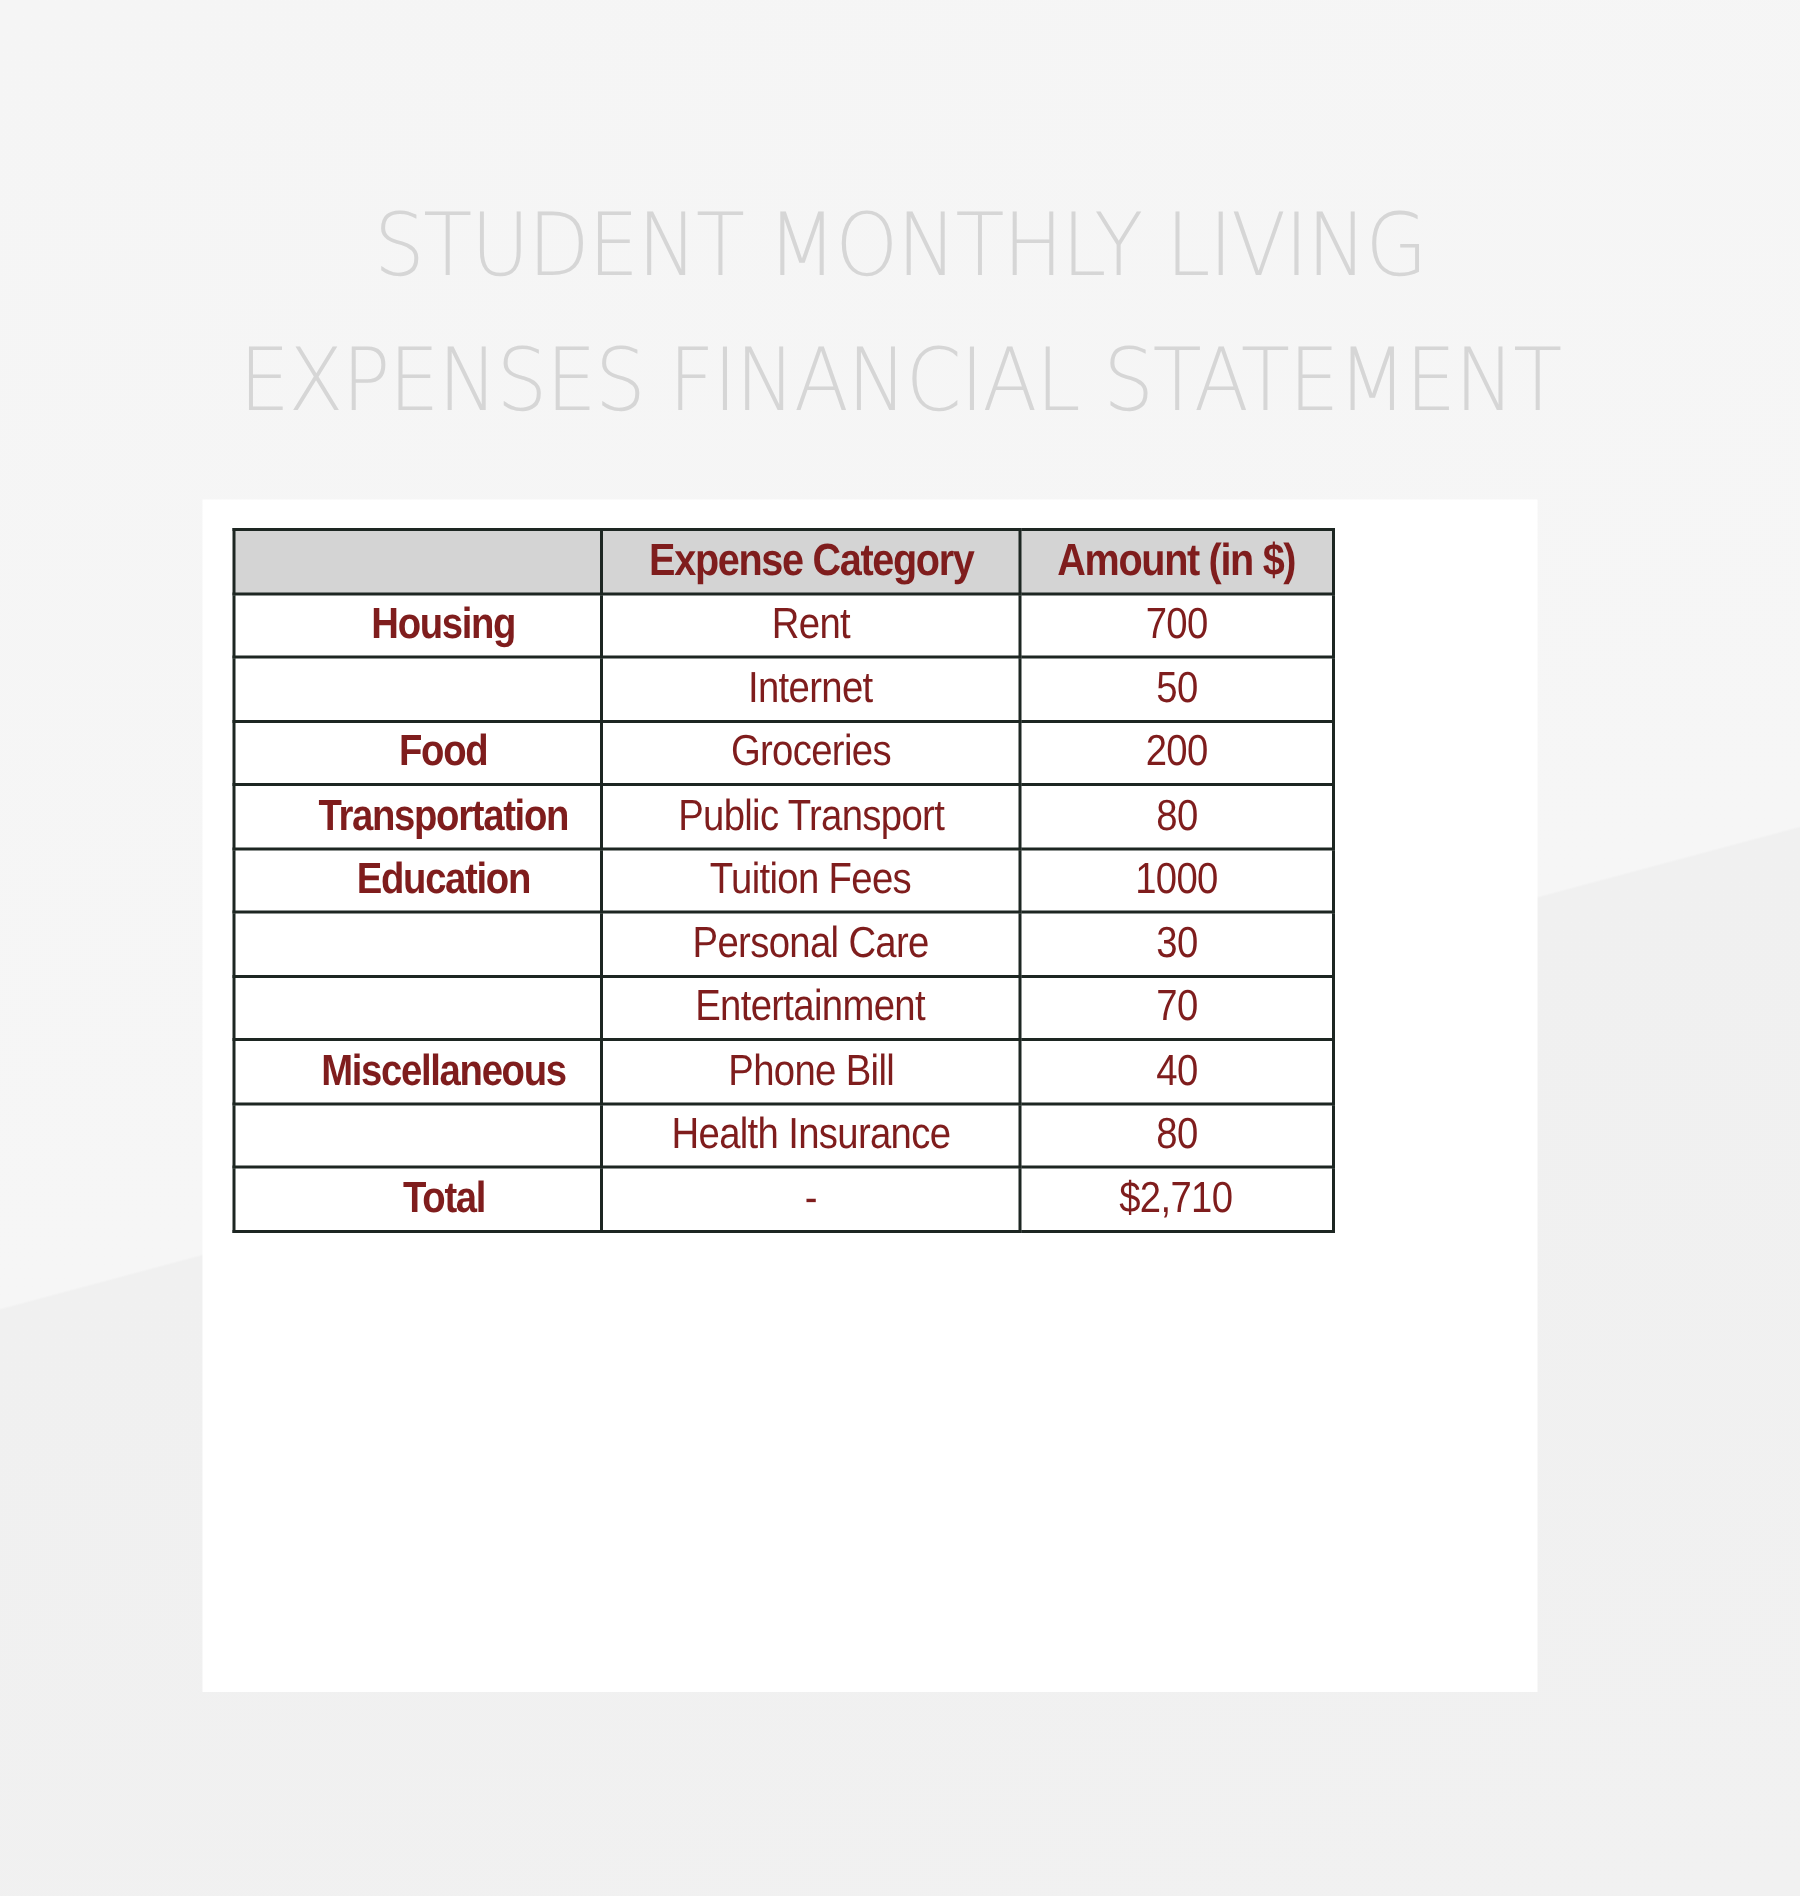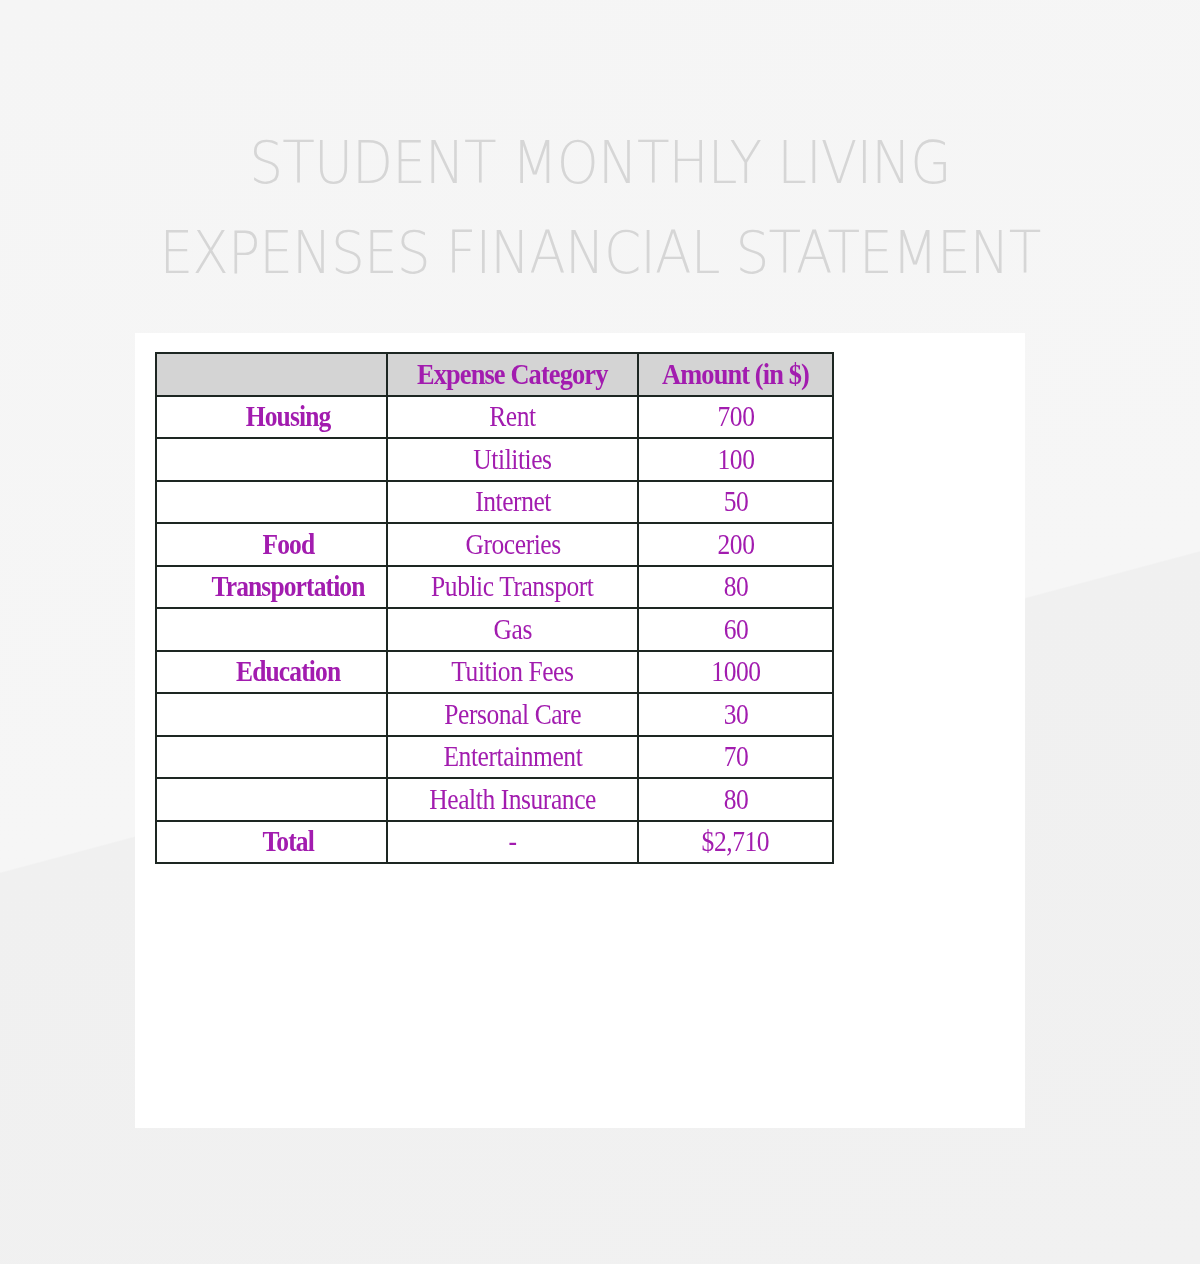--- a/index.html
+++ b/index.html
@@ -19,23 +19,23 @@
     font-size: 58px; line-height: 90px; letter-spacing: -1px;
     transform: scaleX(0.92); transform-origin: center;
   }
   .title div { white-space: nowrap; }
   .card {
     position: absolute; left: 135px; top: 333px; width: 890px; height: 795px;
     background: #ffffff;
   }
   table {
     position: absolute; left: 20px; top: 19px;
-    width: 679px; border-collapse: collapse;
-    font-family: Liberation Serif, serif;
-    color: #a21caf;
+    width: 735px; border-collapse: collapse;
+    font-family: Liberation Sans, sans-serif;
+    color: #7f1d1d;
   }
   th, td {
     border: 2px solid #1d2622;
     height: 40.5px; padding: 0; text-align: center;
     font-size: 29px; white-space: nowrap;
   }
   th { background: #d4d4d4; font-weight: bold; font-size: 30px; letter-spacing: -1px; }
   td.group { font-weight: bold; letter-spacing: -1px; padding-left: 34px; }
   td.item, td.amount { font-weight: normal; letter-spacing: -0.5px; }
   col.c1 { width: 276px; } col.c2 { width: 324px; } col.c3 { width: 250px; }
@@ -66,59 +66,54 @@
       </tr>
     </thead>
     <tbody id="tbody">
         <tr>
           <td class="group"><span class="inner">Housing</span></td>
           <td class="item"><span class="inner">Rent</span></td>
           <td class="amount"><span class="inner">700</span></td>
         </tr>
         <tr>
           <td class="group"><span class="inner"></span></td>
-          <td class="item"><span class="inner">Utilities</span></td>
-          <td class="amount"><span class="inner">100</span></td>
-        </tr>
-        <tr>
-          <td class="group"><span class="inner"></span></td>
           <td class="item"><span class="inner">Internet</span></td>
           <td class="amount"><span class="inner">50</span></td>
         </tr>
         <tr>
           <td class="group"><span class="inner">Food</span></td>
           <td class="item"><span class="inner">Groceries</span></td>
           <td class="amount"><span class="inner">200</span></td>
         </tr>
         <tr>
           <td class="group"><span class="inner">Transportation</span></td>
           <td class="item"><span class="inner">Public Transport</span></td>
           <td class="amount"><span class="inner">80</span></td>
-        </tr>
-        <tr>
-          <td class="group"><span class="inner"></span></td>
-          <td class="item"><span class="inner">Gas</span></td>
-          <td class="amount"><span class="inner">60</span></td>
         </tr>
         <tr>
           <td class="group"><span class="inner">Education</span></td>
           <td class="item"><span class="inner">Tuition Fees</span></td>
           <td class="amount"><span class="inner">1000</span></td>
         </tr>
         <tr>
           <td class="group"><span class="inner"></span></td>
           <td class="item"><span class="inner">Personal Care</span></td>
           <td class="amount"><span class="inner">30</span></td>
         </tr>
         <tr>
           <td class="group"><span class="inner"></span></td>
           <td class="item"><span class="inner">Entertainment</span></td>
           <td class="amount"><span class="inner">70</span></td>
         </tr>
         <tr>
+          <td class="group"><span class="inner">Miscellaneous</span></td>
+          <td class="item"><span class="inner">Phone Bill</span></td>
+          <td class="amount"><span class="inner">40</span></td>
+        </tr>
+        <tr>
           <td class="group"><span class="inner"></span></td>
           <td class="item"><span class="inner">Health Insurance</span></td>
           <td class="amount"><span class="inner">80</span></td>
         </tr>
         <tr>
           <td class="group"><span class="inner">Total</span></td>
           <td class="item"><span class="inner">-</span></td>
           <td class="amount"><span class="inner">$2,710</span></td>
         </tr>
       </tbody>

